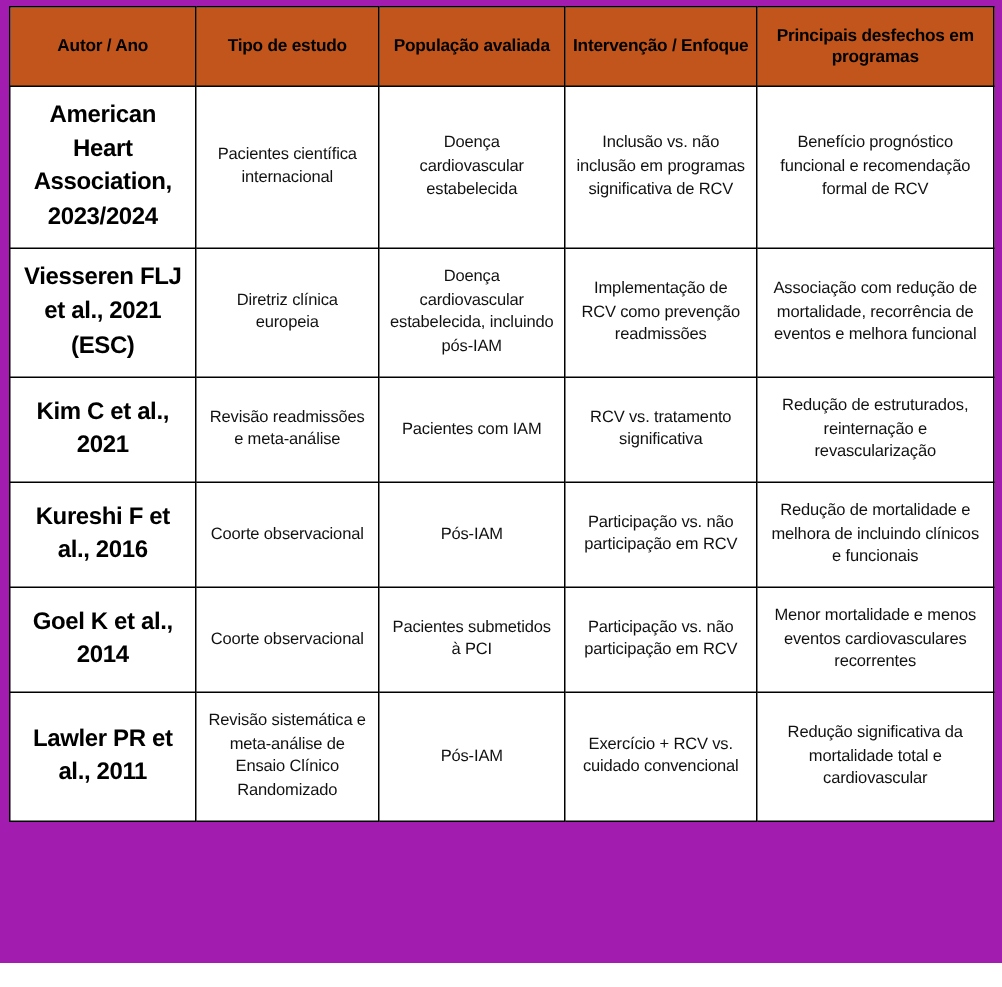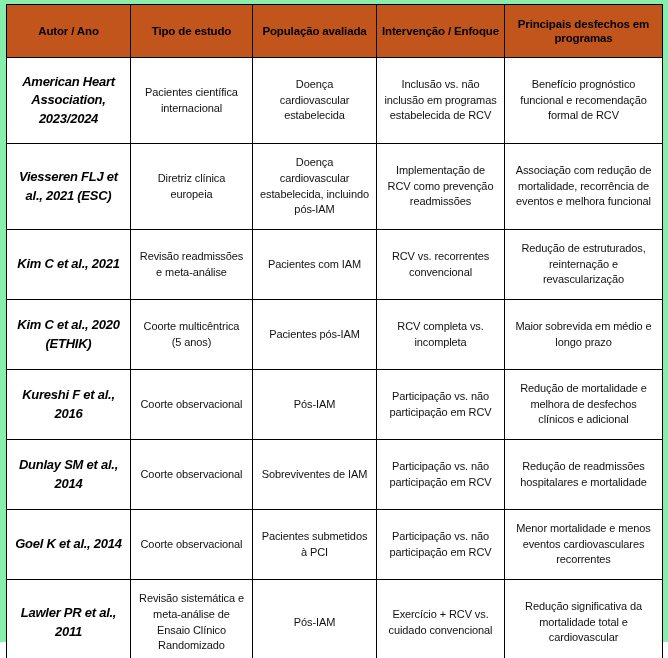--- a/index.html
+++ b/index.html
@@ -13,21 +13,21 @@
     height: 658px;
     overflow: hidden;
     font-family: "Liberation Sans", "DejaVu Sans", sans-serif;
     color: #000000;
   }
   .table-wrap {
     width: 668px;
     height: 642px;
     box-sizing: border-box;
     padding: 4px 6px 2px 6px;
-    background: #86efac;
+    background: #a21caf;
   }
   table.evidence-table {
     width: 656px;
     border-collapse: collapse;
     table-layout: fixed;
     background: #ffffff;
   }
   table.evidence-table col.c1 { width: 124px; }
   table.evidence-table col.c2 { width: 122px; }
   table.evidence-table col.c3 { width: 124px; }
@@ -52,24 +52,23 @@
     text-align: center;
     vertical-align: middle;
     font-size: 11px;
     line-height: 1.42;
     padding: 8px 7px;
     color: #111111;
     letter-spacing: -0.1px;
   }
   tbody td.author-cell {
     font-weight: bold;
-    font-size: 13px;
+    font-size: 16px;
     letter-spacing: -0.25px;
     color: #000000;
-    font-style: italic;
   }
   tbody tr { height: 70px; }
   tbody tr.tall { height: 86px; }
 </style>
 </head>
 <body>
 
 <div class="table-wrap">
   <table class="evidence-table">
     <colgroup>
@@ -86,57 +85,43 @@
         <th>População avaliada</th>
         <th>Intervenção / Enfoque</th>
         <th>Principais desfechos em programas</th>
       </tr>
     </thead>
     <tbody>
         <tr class="tall">
           <td class="author-cell">American Heart Association, 2023/2024</td>
           <td>Pacientes científica internacional</td>
           <td>Doença cardiovascular estabelecida</td>
-          <td>Inclusão vs. não inclusão em programas estabelecida de RCV</td>
+          <td>Inclusão vs. não inclusão em programas significativa de RCV</td>
           <td>Benefício prognóstico funcional e recomendação formal de RCV</td>
         </tr>
         <tr class="tall">
           <td class="author-cell">Viesseren FLJ et al., 2021 (ESC)</td>
           <td>Diretriz clínica europeia</td>
           <td>Doença cardiovascular estabelecida, incluindo pós-IAM</td>
           <td>Implementação de RCV como prevenção readmissões</td>
           <td>Associação com redução de mortalidade, recorrência de eventos e melhora funcional</td>
         </tr>
         <tr>
           <td class="author-cell">Kim C et al., 2021</td>
           <td>Revisão readmissões e meta-análise</td>
           <td>Pacientes com IAM</td>
-          <td>RCV vs. recorrentes convencional</td>
+          <td>RCV vs. tratamento significativa</td>
           <td>Redução de estruturados, reinternação e revascularização</td>
-        </tr>
-        <tr>
-          <td class="author-cell">Kim C et al., 2020 (ETHIK)</td>
-          <td>Coorte multicêntrica (5 anos)</td>
-          <td>Pacientes pós-IAM</td>
-          <td>RCV completa vs. incompleta</td>
-          <td>Maior sobrevida em médio e longo prazo</td>
         </tr>
         <tr>
           <td class="author-cell">Kureshi F et al., 2016</td>
           <td>Coorte observacional</td>
           <td>Pós-IAM</td>
           <td>Participação vs. não participação em RCV</td>
-          <td>Redução de mortalidade e melhora de desfechos clínicos e adicional</td>
-        </tr>
-        <tr>
-          <td class="author-cell">Dunlay SM et al., 2014</td>
-          <td>Coorte observacional</td>
-          <td>Sobreviventes de IAM</td>
-          <td>Participação vs. não participação em RCV</td>
-          <td>Redução de readmissões hospitalares e mortalidade</td>
+          <td>Redução de mortalidade e melhora de incluindo clínicos e funcionais</td>
         </tr>
         <tr>
           <td class="author-cell">Goel K et al., 2014</td>
           <td>Coorte observacional</td>
           <td>Pacientes submetidos à PCI</td>
           <td>Participação vs. não participação em RCV</td>
           <td>Menor mortalidade e menos eventos cardiovasculares recorrentes</td>
         </tr>
         <tr class="tall">
           <td class="author-cell">Lawler PR et al., 2011</td>

